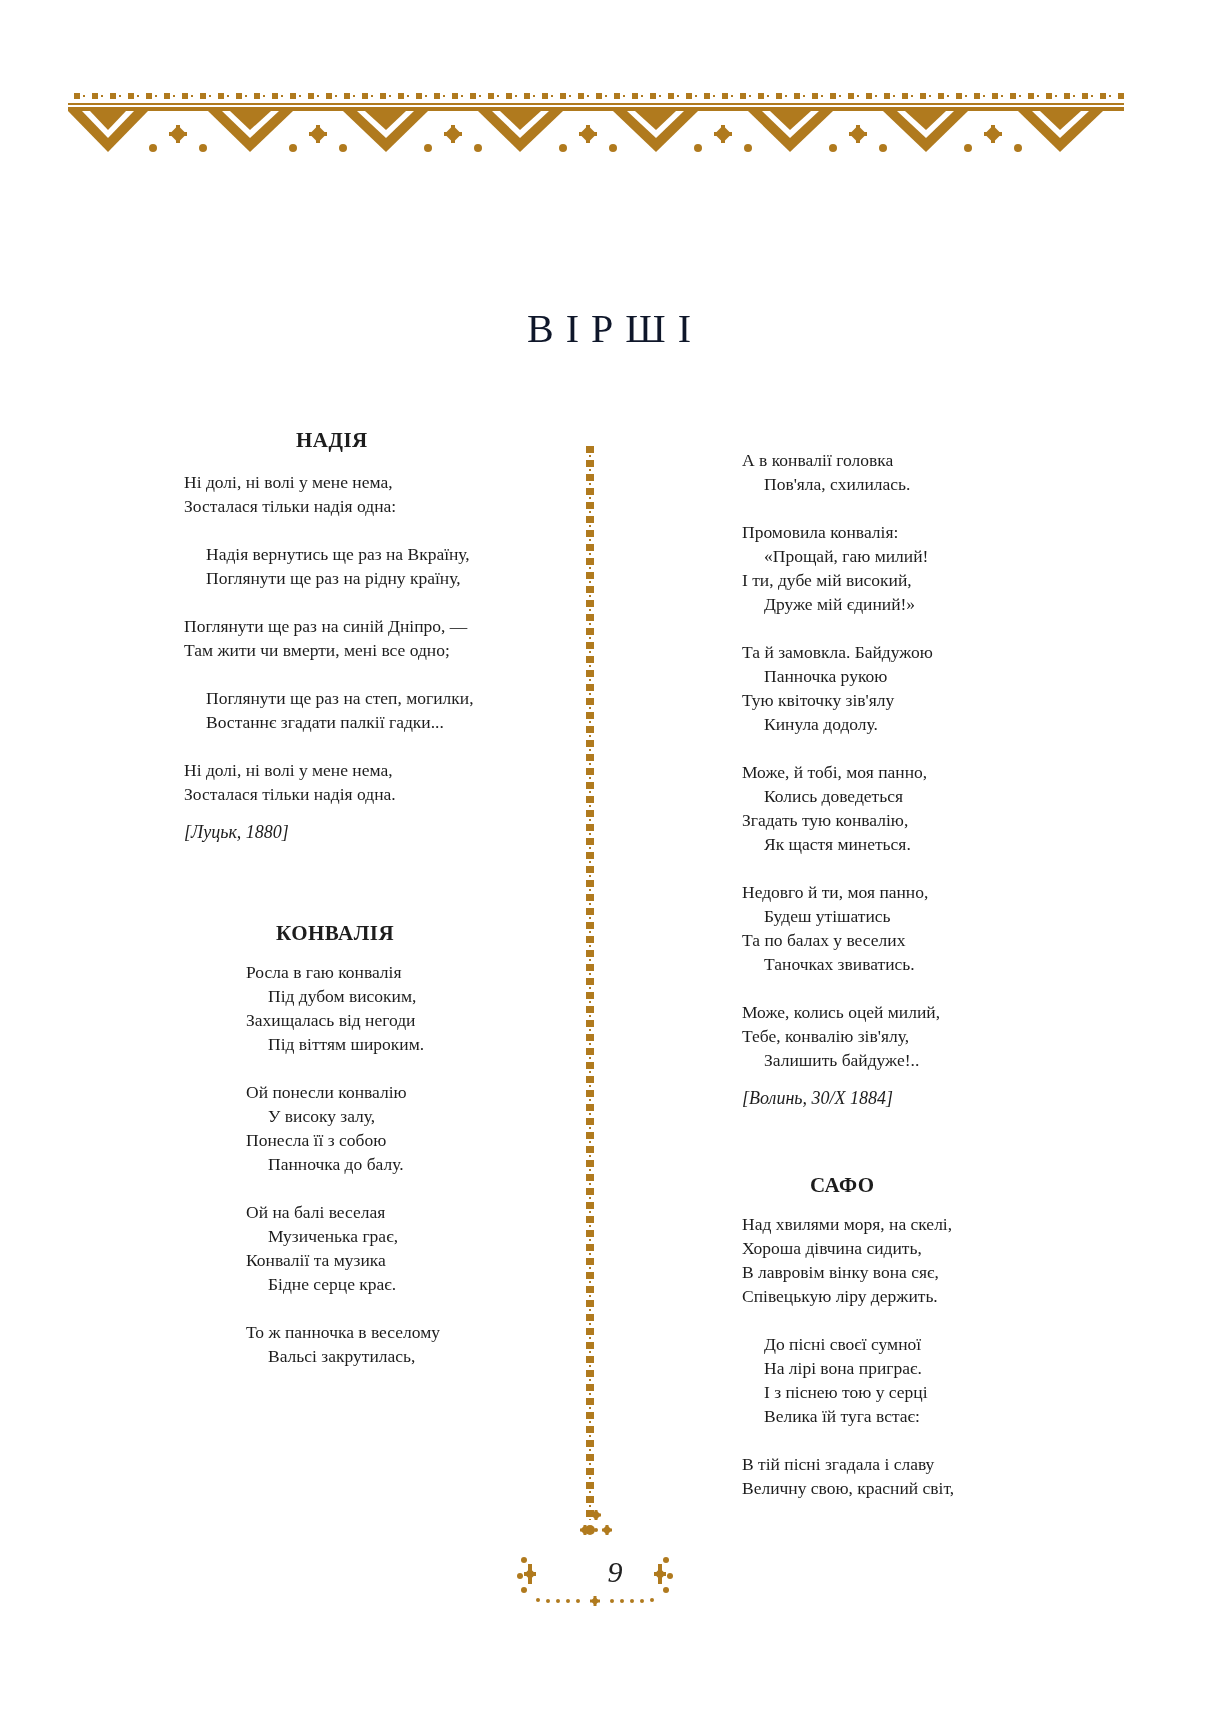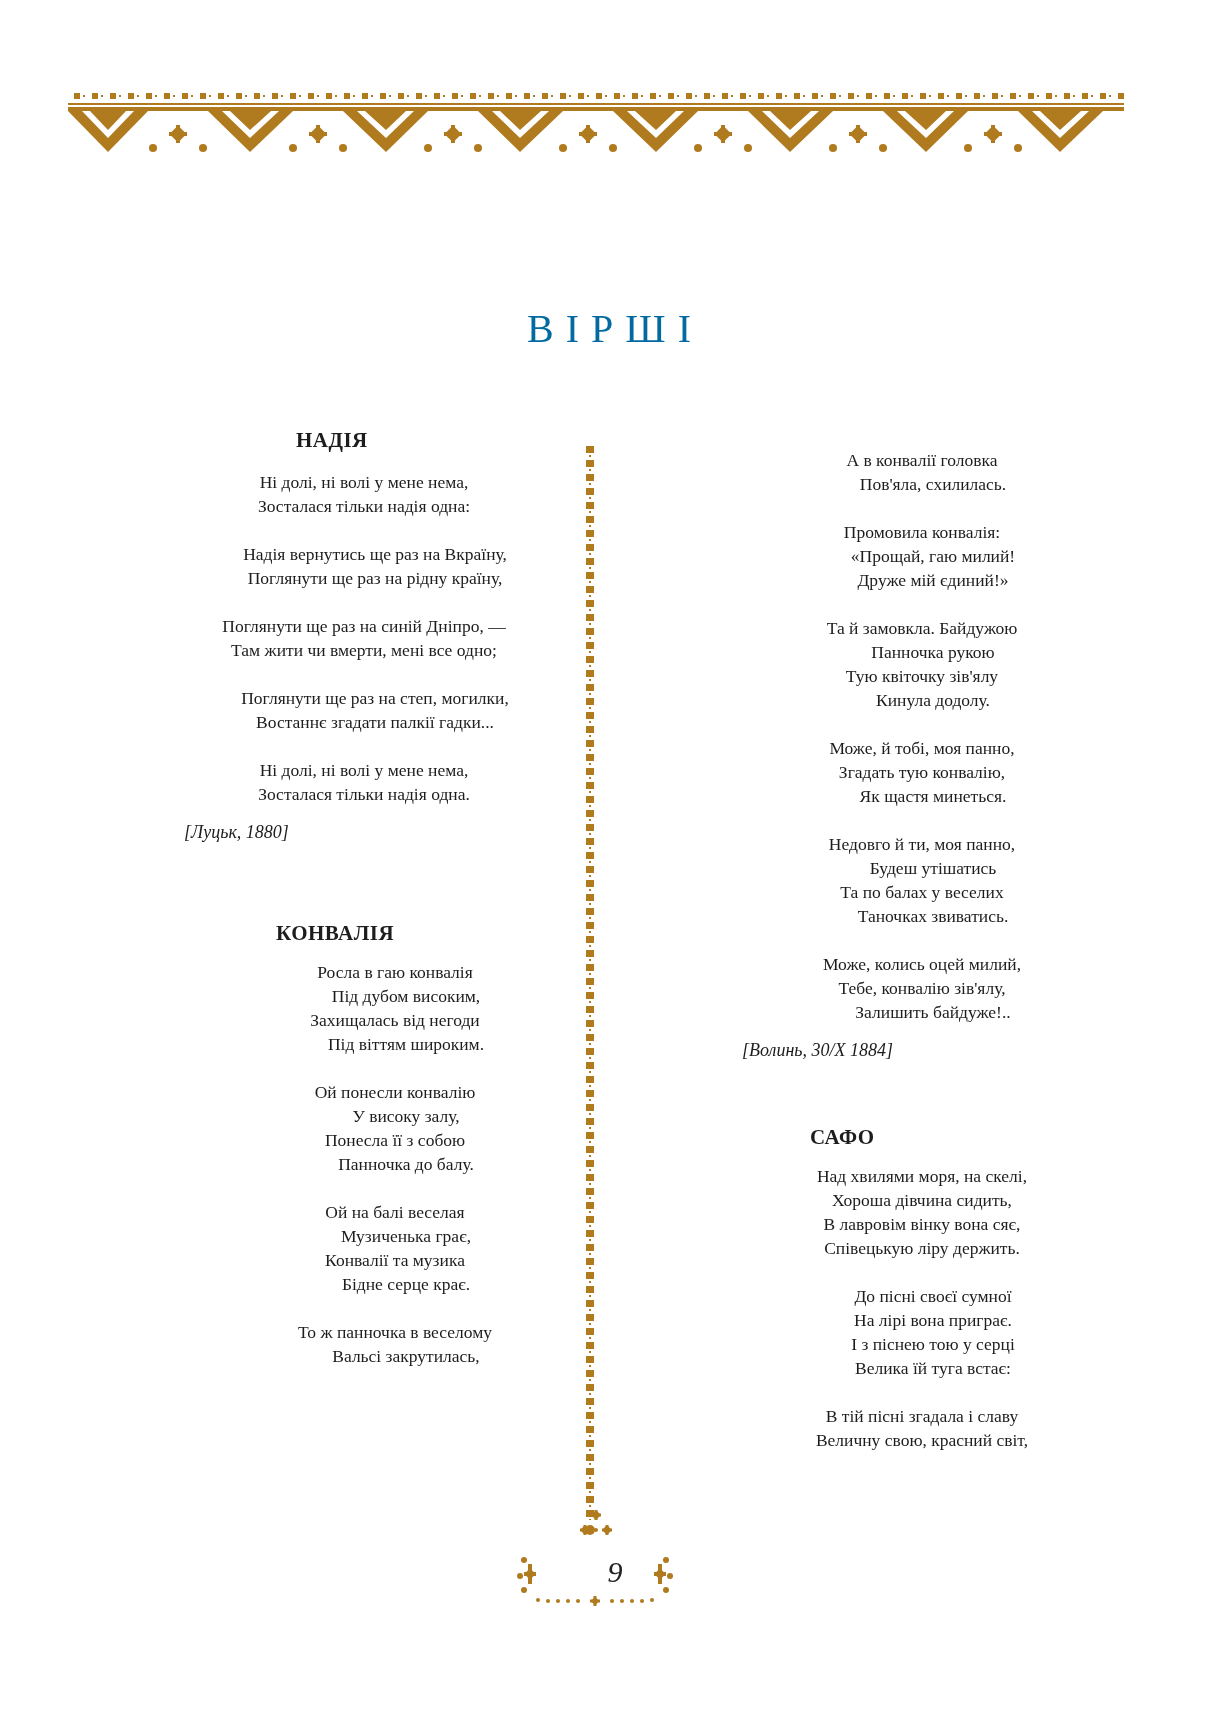--- a/index.html
+++ b/index.html
@@ -5,29 +5,29 @@
   html, body { margin: 0; padding: 0; }
   body {
     width: 1230px; height: 1717px; background: #ffffff;
     position: relative; overflow: hidden;
     font-family: "Liberation Serif", "DejaVu Serif", serif;
     color: #1d1d1d;
   }
   .ornament-top { position: absolute; left: 68px; top: 92px; width: 1056px; height: 66px; }
   .page-title {
     position: absolute; top: 278px; left: 0; width: 1230px; text-align: center;
-    font-size: 40px; letter-spacing: 12px; color: #0369a1; font-weight: normal;
+    font-size: 40px; letter-spacing: 12px; color: #0f172a; font-weight: normal;
   }
   .divider { position: absolute; left: 581px; top: 445px; width: 18px; height: 1110px; }
   .column { position: absolute; font-size: 17.5px; line-height: 24px; }
   .col-left { left: 184px; top: 425px; width: 360px; }
   .col-right { left: 742px; top: 448px; width: 360px; }
   .poem-title { font-size: 21px; letter-spacing: 0.5px; margin: 0; line-height: 30px; }
   .stanza { margin: 0 0 24px 0; }
-  .line { display: block; white-space: nowrap; text-align: center; }
+  .line { display: block; white-space: nowrap; }
   .line.indent { padding-left: 22px; }
   .sig { font-style: italic; font-size: 18px; margin: 0; }
   .page-number { position: absolute; left: 0; width: 1230px; top: 1555px; text-align: center; font-style: italic; font-size: 30px; color: #222; }
   .footer-orn { position: absolute; left: 510px; top: 1540px; width: 170px; height: 70px; }
 </style>
 </head>
 <body>
 
 <svg class="ornament-top" viewBox="0 0 1056 66" xmlns="http://www.w3.org/2000/svg">
   <defs>
@@ -190,30 +190,32 @@
 
 <div class="column col-right">
   <section>
     <div class="stanza">
       <span class="line">А в конвалії головка</span>
       <span class="line indent">Пов'яла, схилилась.</span>
     </div>
     <div class="stanza">
       <span class="line">Промовила конвалія:</span>
       <span class="line indent">«Прощай, гаю милий!</span>
+      <span class="line">І ти, дубе мій високий,</span>
       <span class="line indent">Друже мій єдиний!»</span>
     </div>
     <div class="stanza">
       <span class="line">Та й замовкла. Байдужою</span>
       <span class="line indent">Панночка рукою</span>
       <span class="line">Тую квіточку зів'ялу</span>
       <span class="line indent">Кинула додолу.</span>
     </div>
     <div class="stanza">
       <span class="line">Може, й тобі, моя панно,</span>
+      <span class="line indent">Колись доведеться</span>
       <span class="line">Згадать тую конвалію,</span>
       <span class="line indent">Як щастя минеться.</span>
     </div>
     <div class="stanza">
       <span class="line">Недовго й ти, моя панно,</span>
       <span class="line indent">Будеш утішатись</span>
       <span class="line">Та по балах у веселих</span>
       <span class="line indent">Таночках звиватись.</span>
     </div>
     <div class="stanza" style="margin-bottom:14px;">

